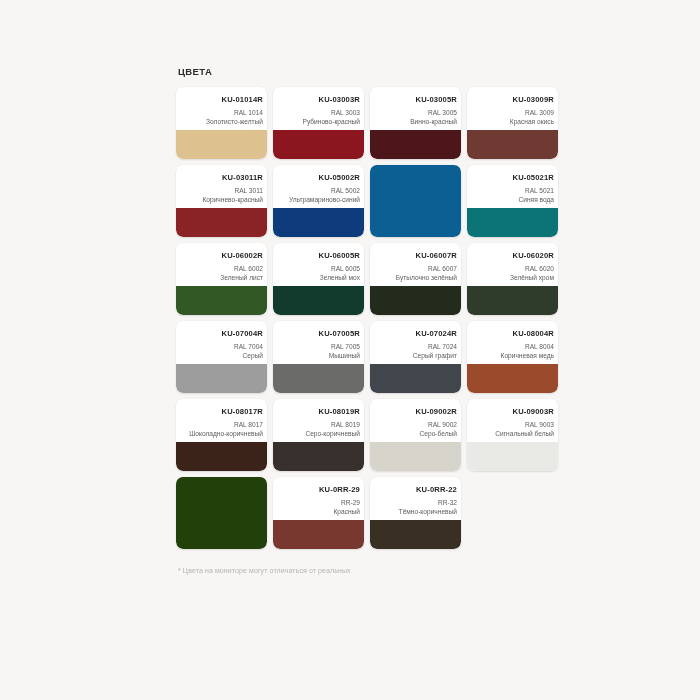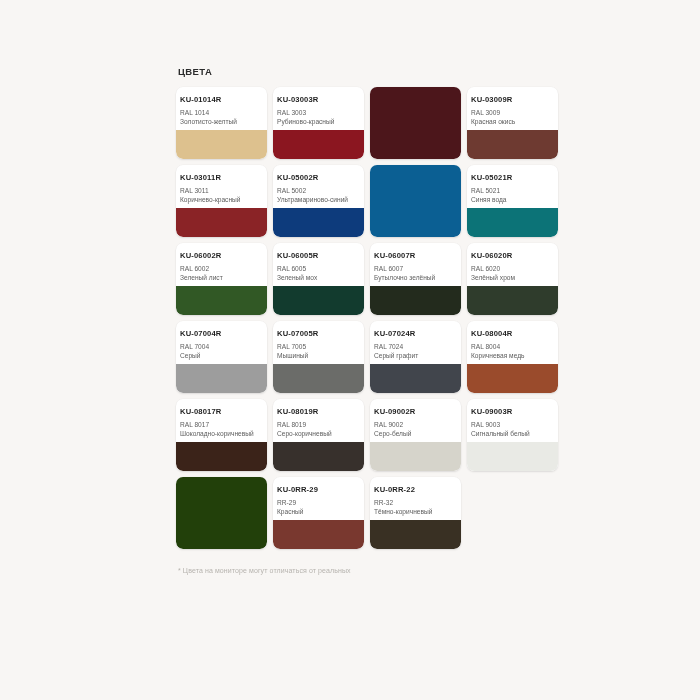--- a/index.html
+++ b/index.html
@@ -44,21 +44,21 @@
     height: 72px;
     background: #ffffff;
     border-radius: 7px;
     box-shadow: 0 1px 2px rgba(0,0,0,0.10), 0 0 0 0.5px rgba(0,0,0,0.025);
     overflow: hidden;
     display: flex;
     flex-direction: column;
   }
   .swatch-text {
     padding: 8px 4px 4px 4px;
-    text-align: left;
+    text-align: right;
     flex: 0 0 auto;
   }
   .swatch-code {
     font-size: 7.6px;
     font-weight: bold;
     color: #1f1f1f;
     letter-spacing: 0.15px;
     line-height: 10px;
     white-space: nowrap;
   }
@@ -107,20 +107,25 @@
         </div>
         <div class="swatch-card">
           <div class="swatch-text">
             <div class="swatch-code">KU-03003R</div>
             <div class="swatch-ral">RAL 3003</div>
             <div class="swatch-name">Рубиново-красный</div>
           </div>
           <div class="swatch-color" style="background: rgb(139, 22, 32);"></div>
         </div>
         <div class="swatch-card">
+          <div class="swatch-text">
+            <div class="swatch-code">KU-03005R</div>
+            <div class="swatch-ral">RAL 3005</div>
+            <div class="swatch-name">Винно-красный</div>
+          </div>
           <div class="swatch-color" style="background: rgb(76, 22, 27);"></div>
         </div>
         <div class="swatch-card">
           <div class="swatch-text">
             <div class="swatch-code">KU-03009R</div>
             <div class="swatch-ral">RAL 3009</div>
             <div class="swatch-name">Красная окись</div>
           </div>
           <div class="swatch-color" style="background: rgb(110, 58, 49);"></div>
         </div>

